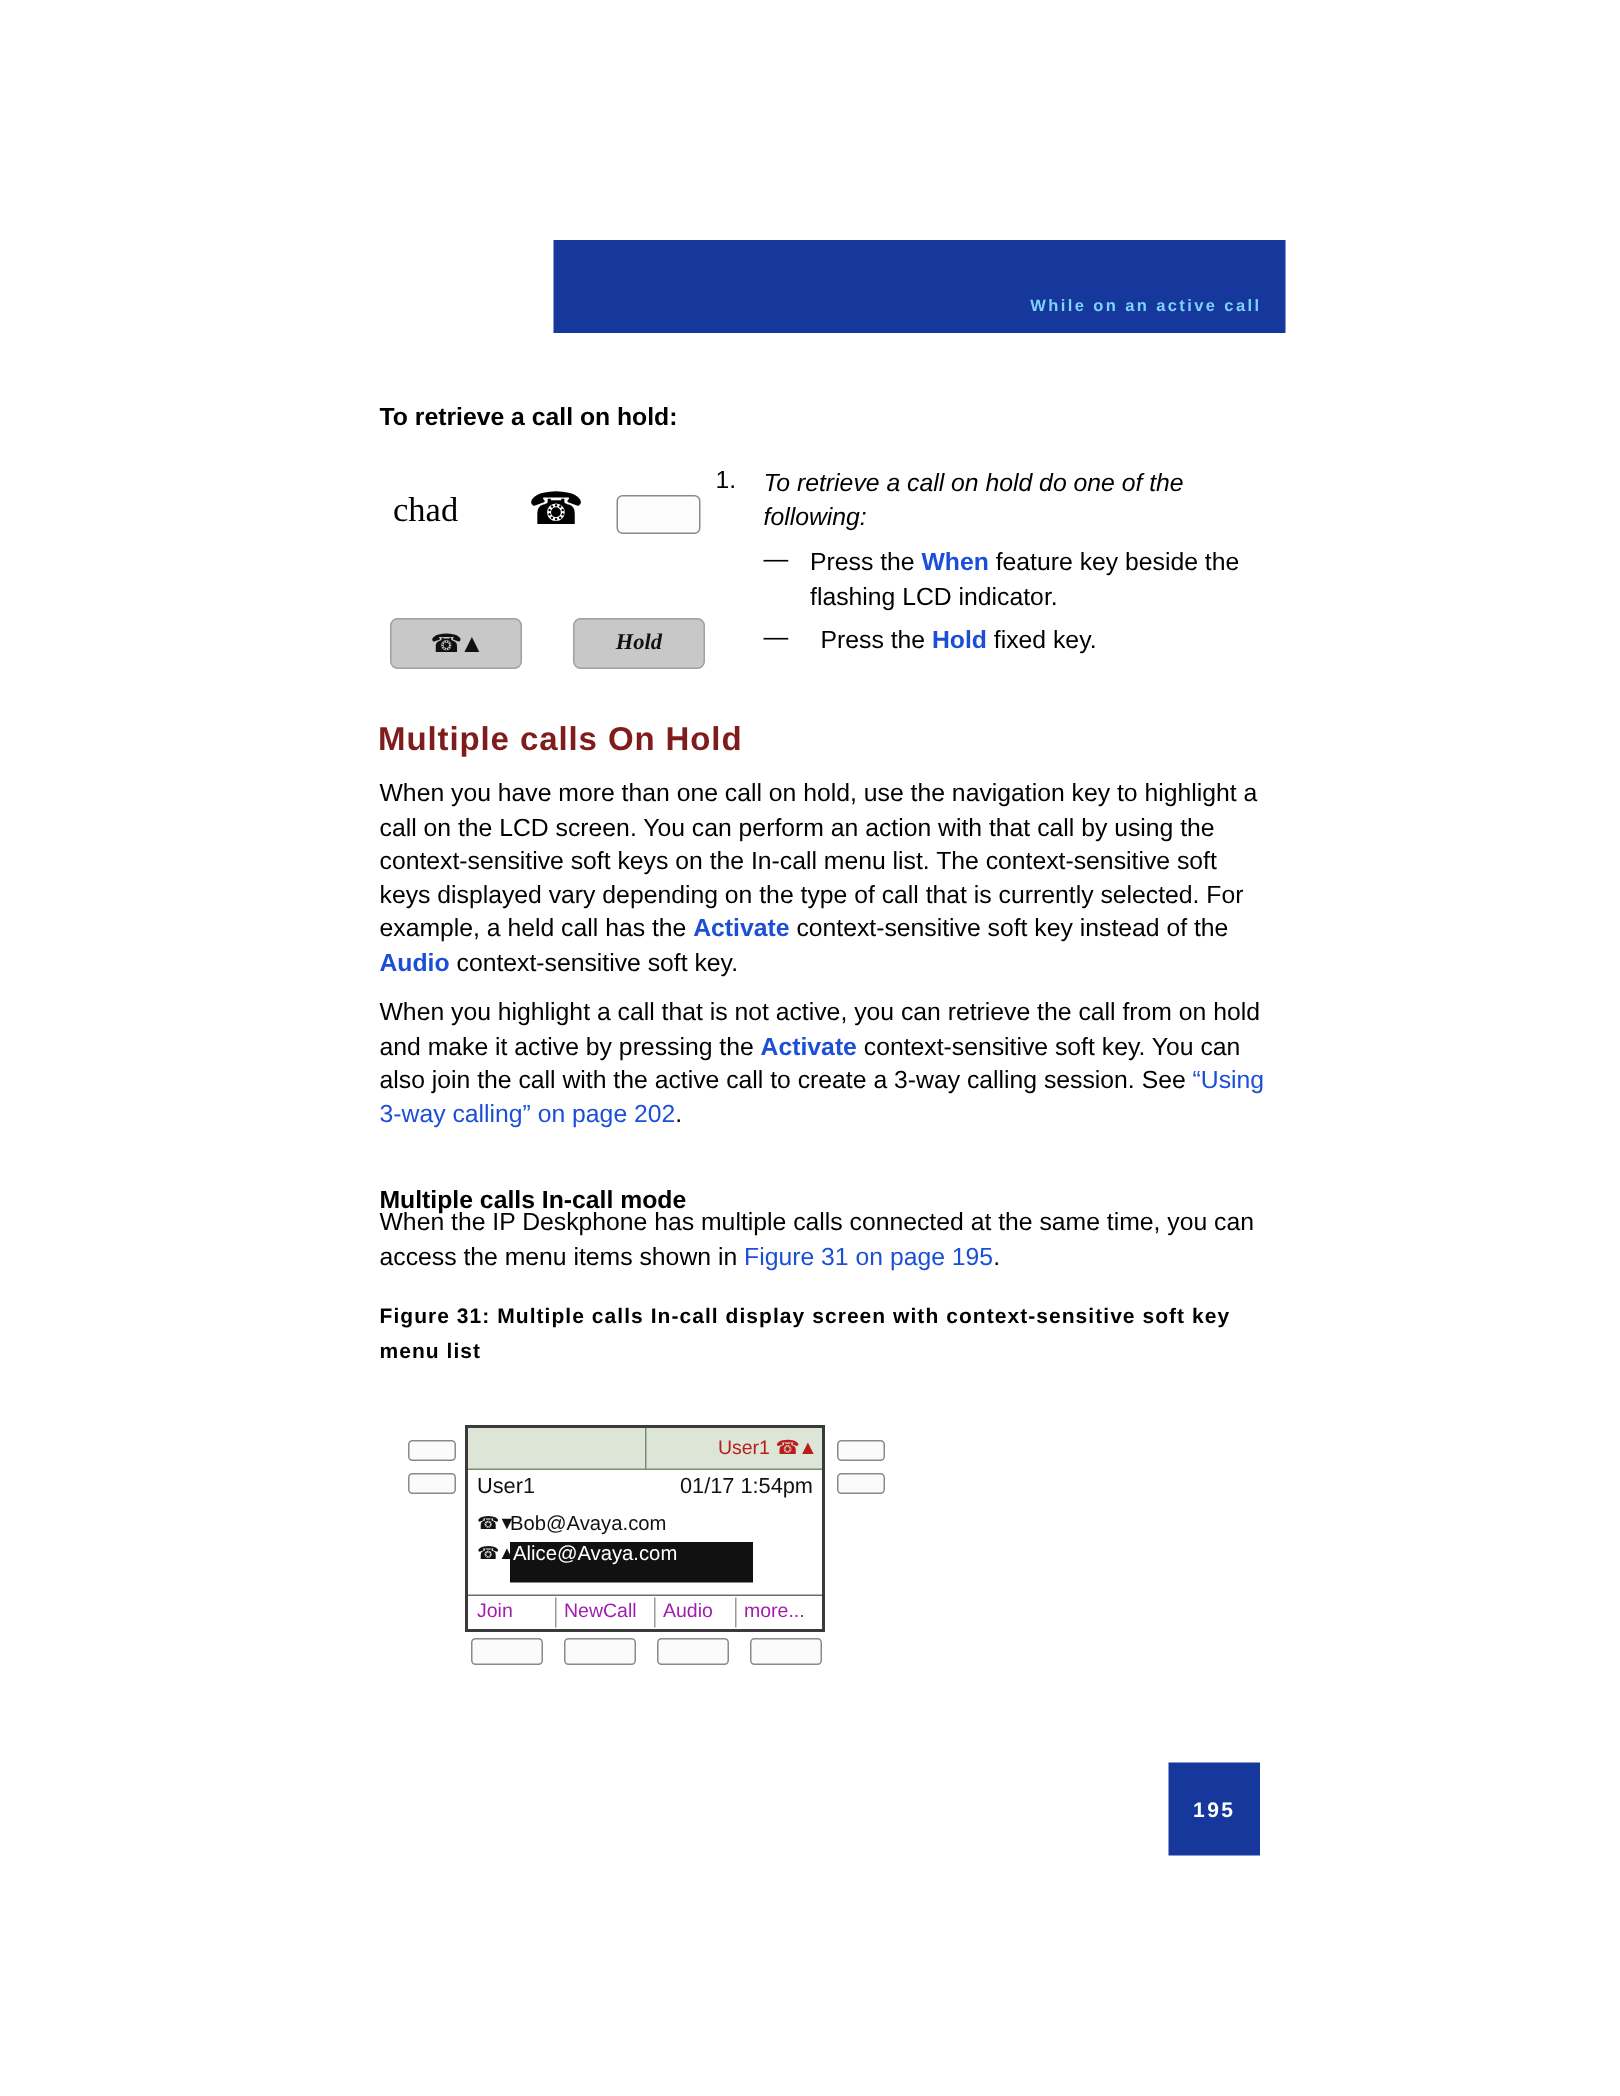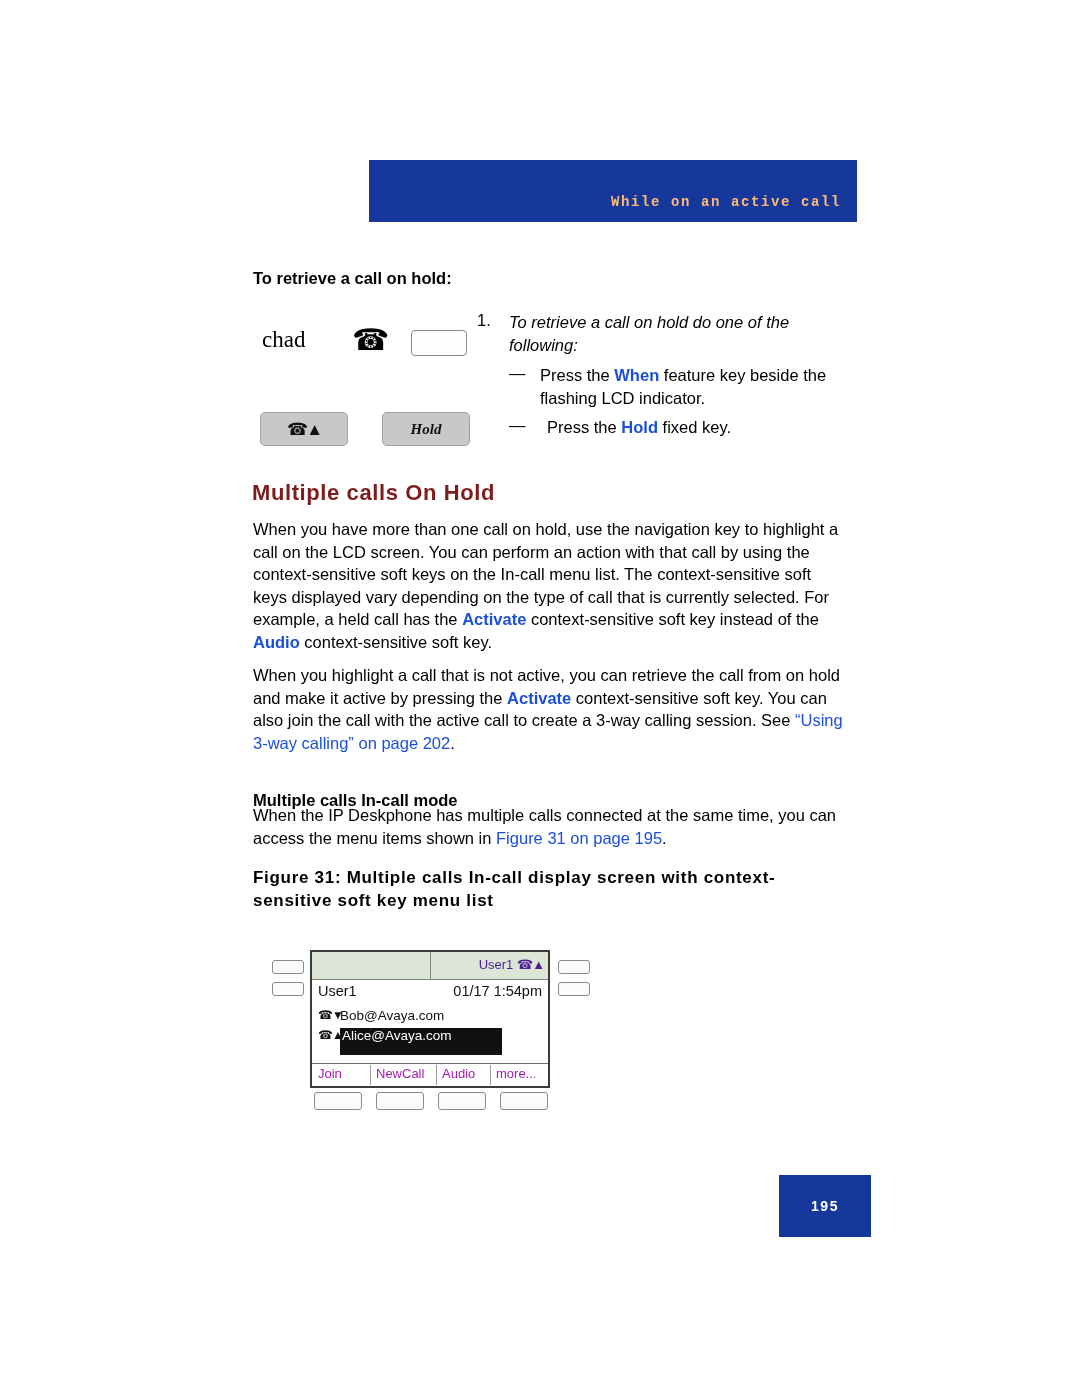--- a/index.html
+++ b/index.html
@@ -27,25 +27,24 @@
     left: 369px;
     top: 160px;
     width: 488px;
     height: 62px;
     background: #16379c;
   }
   .header-bar .header-text {
     position: absolute;
     right: 16px;
     bottom: 12px;
-    color: #fdba74;
-    font-size: 14px;
+    color: #7dd3fc;
+    font-size: 11px;
     font-weight: bold;
     letter-spacing: 1.6px;
-    font-family: Liberation Mono, monospace;
   }
   
   .bold-head {
     position: absolute;
     font-weight: bold;
     font-size: 16.5px;
     color: #000;
     margin-top: 19px;
   }
   .para {
@@ -60,21 +59,21 @@
     position: absolute;
     color: #7f1d1d;
     font-weight: bold;
     font-size: 22px;
     letter-spacing: 0.6px;
   }
   .fig-title {
     position: absolute;
     color: #000;
     font-weight: bold;
-    font-size: 17px;
+    font-size: 14px;
     letter-spacing: 0.7px;
     line-height: 23px;
   }
   .step-num {
     position: absolute;
     font-size: 16.5px;
   }
   .dash {
     position: absolute;
     font-size: 16.5px;
@@ -181,21 +180,21 @@
     height: 28px;
     background: #7d8c76;
   }
   .lcd-user-tab {
     position: absolute;
     right: 2px;
     top: 2px;
     height: 22px;
     line-height: 22px;
     font-size: 13px;
-    color: #4c1d95;
+    color: #b91c1c;
     padding-right: 2px;
   }
   .lcd-user-tab .hs {
     font-size: 13px;
     letter-spacing: -1px;
   }
   .lcd-row-info {
     position: absolute;
     left: 0;
     top: 29px;
@@ -277,21 +276,21 @@
     height: 16px;
     border: 1px solid #8a8a8a;
     border-radius: 3px;
     background: #fbfbfb;
   }
   
   .page-num-box {
     position: absolute;
     left: 779px;
     top: 1175px;
-    width: 92px;
+    width: 61px;
     height: 62px;
     background: #16379c;
   }
   .page-num-box .num {
     position: absolute;
     left: 50%;
     top: 50%;
     transform: translate(-50%,-50%);
     color: #ffffff;
     font-size: 14px;

